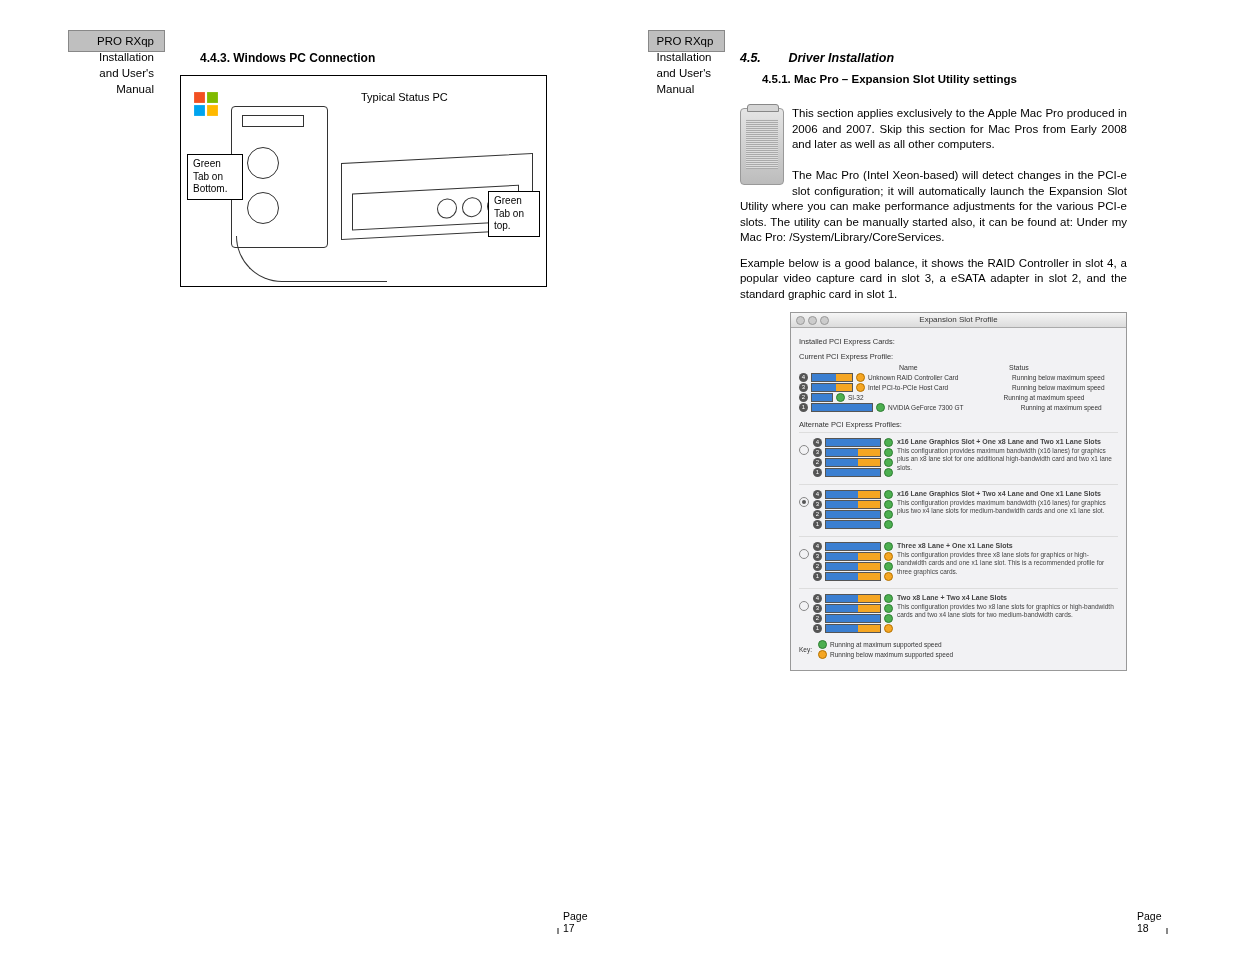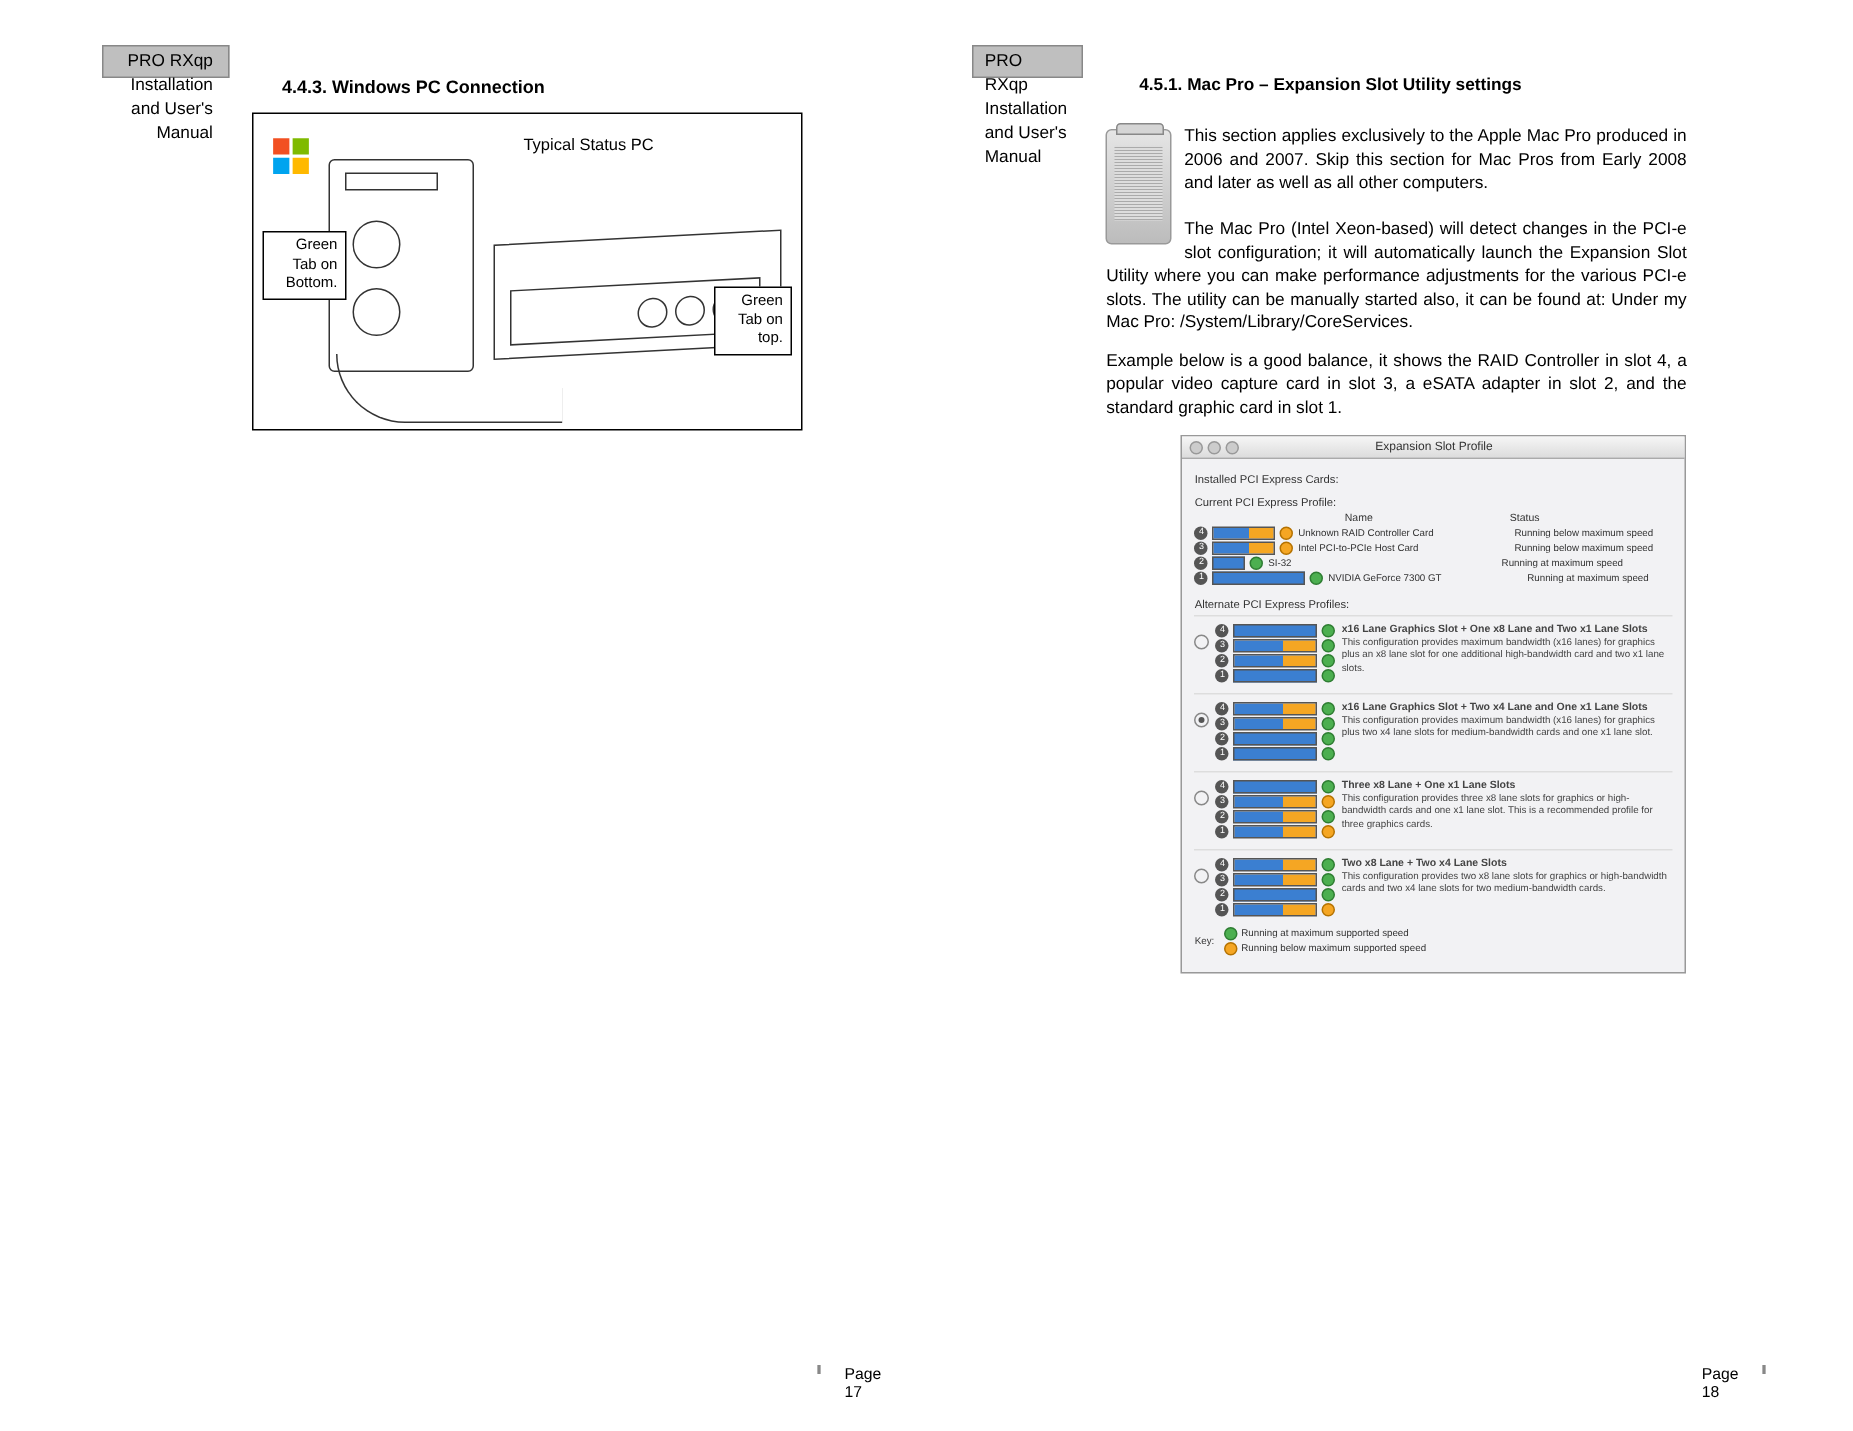--- a/index.html
+++ b/index.html
@@ -72,21 +72,21 @@
     position: relative;
     background: #fff;
   }
   .figure-label {
     border: 1px solid #000;
     background: #fff;
     padding: 3px 5px;
     font-size: 10px;
     line-height: 1.25;
     position: absolute;
-    text-align: right;
+    text-align: left;
   }
   .typical-label {
     position: absolute;
     top: 15px;
     left: 180px;
     font-size: 11px;
   }
   
   .pc-tower {
     position: absolute;
@@ -207,22 +207,22 @@
   .top-profile .slot-bar-row .name { font-size:6.5px; flex:2;}
   .top-profile .slot-bar-row .status { font-size:6.5px; flex:1.5;}
   .scr-footer { display:flex; justify-content:space-between; align-items:center; border-top:1px solid #ccc; padding-top:5px; margin-top:4px;}
   .checkbox-row { display:flex; align-items:center; gap:4px; font-size:7px;}
   .chk { width:8px; height:8px; border:1px solid #888; background:#fff;}
   .btn { border:1px solid #999; border-radius:8px; padding:1px 8px; font-size:7.5px; background:linear-gradient(#fff,#e5e5e5); margin-left:4px;}
   .key-row { font-size:6.5px; margin:5px 0 3px 0; display:flex; gap:6px; align-items:center;}
   
   .page-footer {
     display:flex;
-    align-items: flex-start;
-    gap: 16px;
+    align-items: flex-end;
+    gap: 4px;
     margin-top: auto;
     padding: 10px 0 20px 0;
     font-size: 10.5px;
   }
   .footer-line {
     flex:1;
     height: 4px;
     background: #bfbfbf;
     border: 1px solid #888;
   }
@@ -279,20 +279,24 @@
       <div class="footer-line"></div>
       <span class="page-num">Page 17</span>
     </div>
   </div>
 
   <div class="page page-right">
     <div class="header-bar header-right">
       <span>PRO RXqp Installation and User's Manual</span>
     </div>
     <div class="content">
+      <div class="section-title-italic">
+        <span class="section-num">4.5.</span>
+        <span>Driver Installation</span>
+      </div>
       <div class="subsection-title">4.5.1. Mac Pro – Expansion Slot Utility settings</div>
 
       <div class="body-text">
         <div class="macpro-img">
           <div class="macpro-handle-top"></div>
           <div class="macpro-grille"></div>
         </div>
         <span>This section applies exclusively to the Apple Mac Pro produced in 2006 and 2007.   Skip this section for Mac Pros from Early 2008 and later as well as all other computers.</span>
         <br><br>
         <span>The Mac Pro (Intel Xeon-based) will detect changes in the PCI-e slot configuration; it will automatically launch the Expansion Slot Utility where you can make performance adjustments for the various PCI-e slots.  The utility can be manually started also, it can be found at: Under my Mac Pro: /System/Library/CoreServices.</span>

